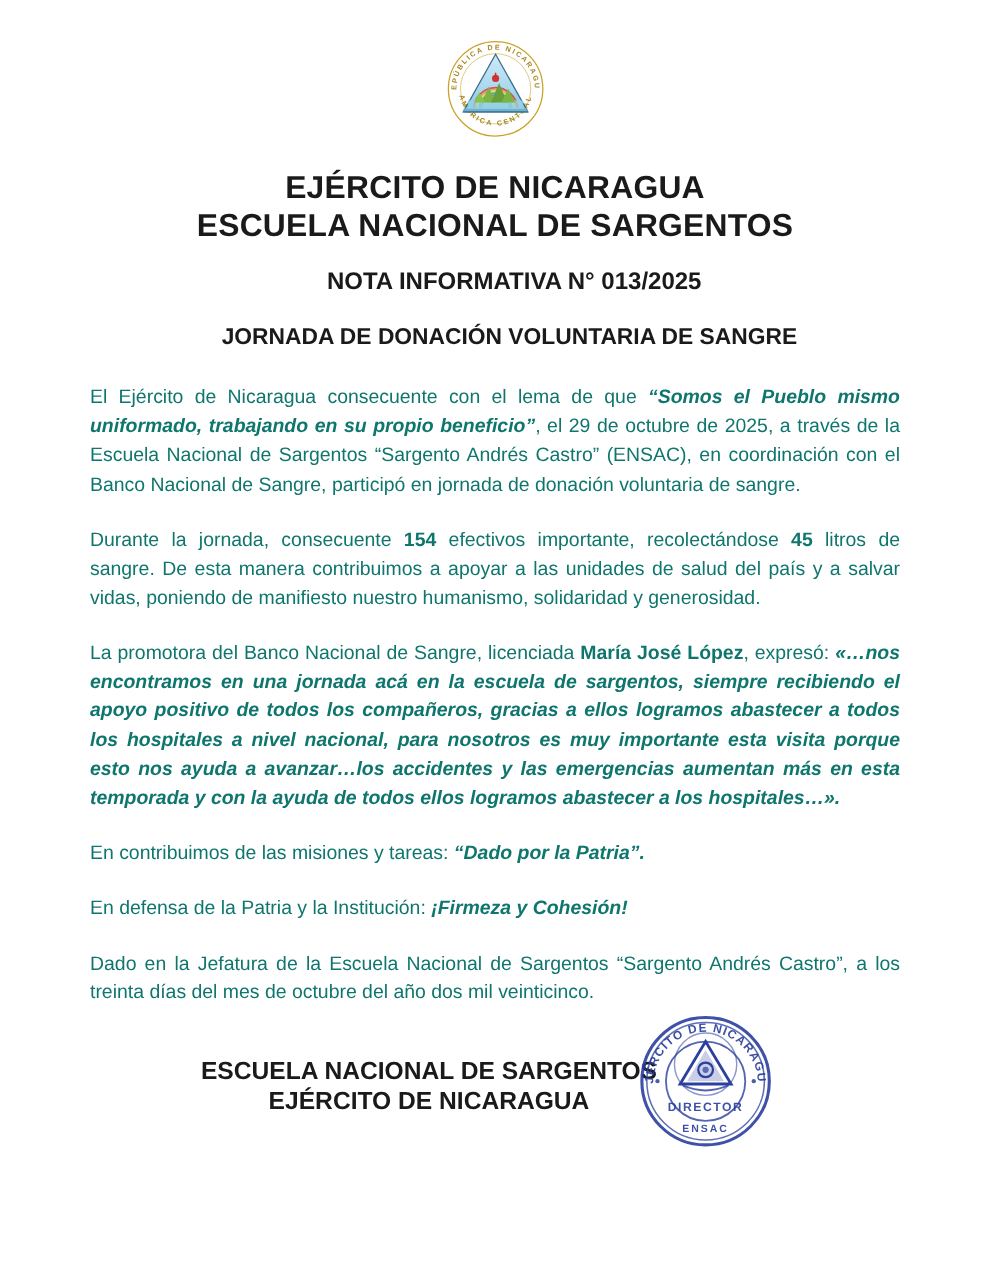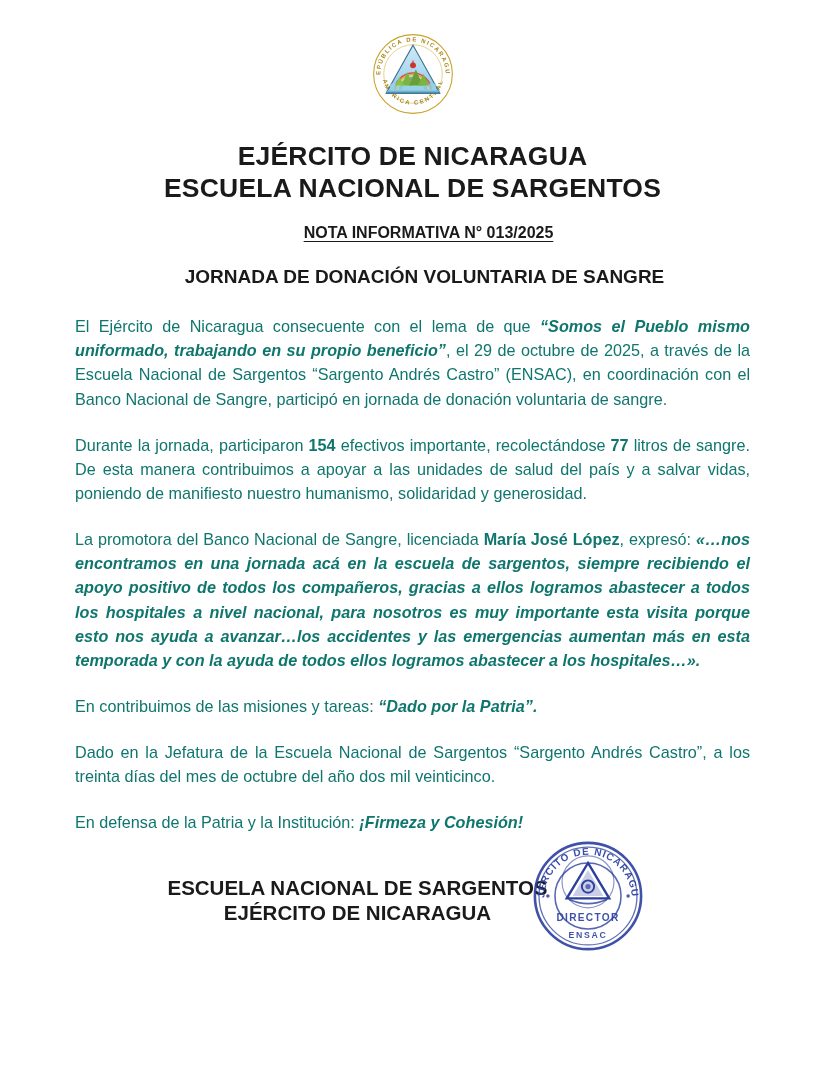--- a/index.html
+++ b/index.html
@@ -51,22 +51,21 @@
     color: #1a1a1a;
   }
   .org-title div { white-space: nowrap; }
 
   .nota-line {
     text-align: center;
     margin-top: 20px;
   }
   .nota-line span {
     font-weight: bold;
-    font-size: 16px;
-    text-decoration: underline;
+    font-size: 20px;
     text-underline-offset: 3px;
     color: #1a1a1a;
     margin-left: 32px;
   }
 
   .subject-line {
     text-align: center;
     margin-top: 24px;
     font-weight: bold;
     font-size: 19px;
@@ -186,29 +185,29 @@
   <div class="nota-line">
     <span>NOTA INFORMATIVA N° 013/2025</span>
   </div>
 
   <div class="subject-line">JORNADA DE DONACIÓN VOLUNTARIA DE SANGRE</div>
 
   <div class="body-area">
 
     <p class="para"><span>El Ejército de Nicaragua consecuente con el lema de que </span><span class="bi">“Somos el Pueblo mismo uniformado, trabajando en su propio beneficio”</span><span>, el 29 de octubre de 2025, a través de la Escuela Nacional de Sargentos “Sargento Andrés Castro” (ENSAC), en coordinación con el Banco Nacional de Sangre, participó en jornada de donación voluntaria de sangre.</span></p>
 
-    <p class="para"><span>Durante la jornada, participaron </span><span class="b">154</span><span> efectivos importante, recolectándose </span><span class="b">77</span><span> litros de sangre. De esta manera contribuimos a apoyar a las unidades de salud del país y a salvar vidas, poniendo de manifiesto nuestro humanismo, solidaridad y generosidad.</span></p>
+    <p class="para"><span>Durante la jornada, consecuente </span><span class="b">154</span><span> efectivos importante, recolectándose </span><span class="b">45</span><span> litros de sangre. De esta manera contribuimos a apoyar a las unidades de salud del país y a salvar vidas, poniendo de manifiesto nuestro humanismo, solidaridad y generosidad.</span></p>
 
     <p class="para"><span>La promotora del Banco Nacional de Sangre, licenciada </span><span class="b">María José López</span><span>, expresó: </span><span class="bi">«…nos encontramos en una jornada acá en la escuela de sargentos, siempre recibiendo el apoyo positivo de todos los compañeros, gracias a ellos logramos abastecer a todos los hospitales a nivel nacional, para nosotros es muy importante esta visita porque esto nos ayuda a avanzar…los accidentes y las emergencias aumentan más en esta temporada y con la ayuda de todos ellos logramos abastecer a los hospitales…».</span></p>
 
     <p class="para para-tight"><span>En contribuimos de las misiones y tareas: </span><span class="bi">“Dado por la Patria”.</span></p>
 
+    <p class="para para-tight"><span>En defensa de la Patria y la Institución: </span><span class="bi">¡Firmeza y Cohesión!</span></p>
+
     <p class="para"><span>Dado en la Jefatura de la Escuela Nacional de Sargentos “Sargento Andrés Castro”, a los treinta días del mes de octubre del año dos mil veinticinco.</span></p>
-
-    <p class="para para-tight"><span>En defensa de la Patria y la Institución: </span><span class="bi">¡Firmeza y Cohesión!</span></p>
 
     <div class="sig-area">
       <div class="sig-text">
         <div>ESCUELA NACIONAL DE SARGENTOS</div>
         <div>EJÉRCITO DE NICARAGUA</div>
       </div>
 
       <div class="seal">
         <svg viewBox="0 0 100 100" xmlns="http://www.w3.org/2000/svg">
           <defs>

